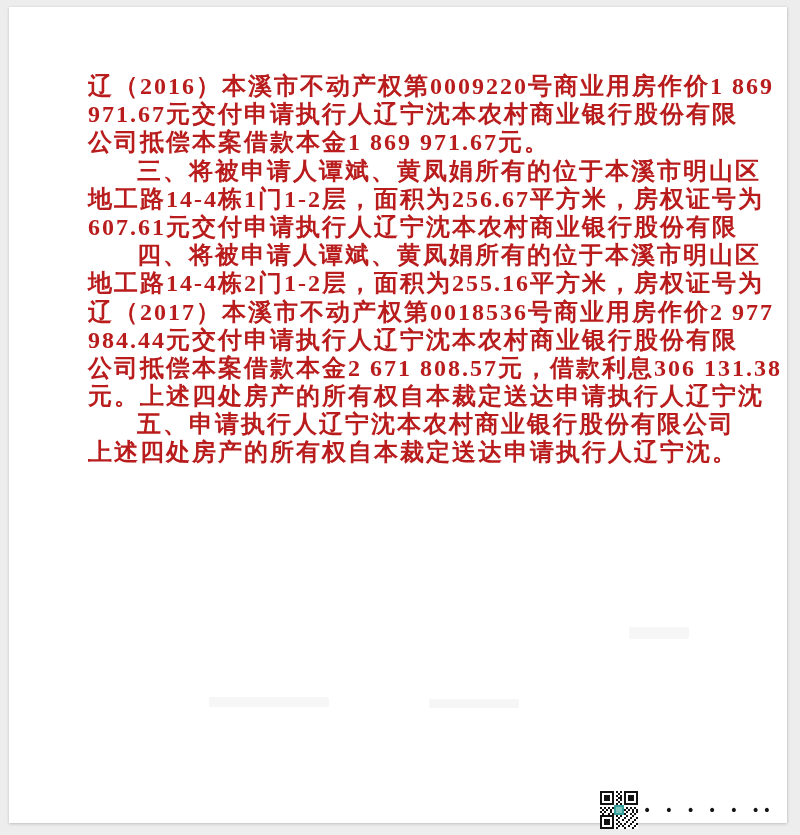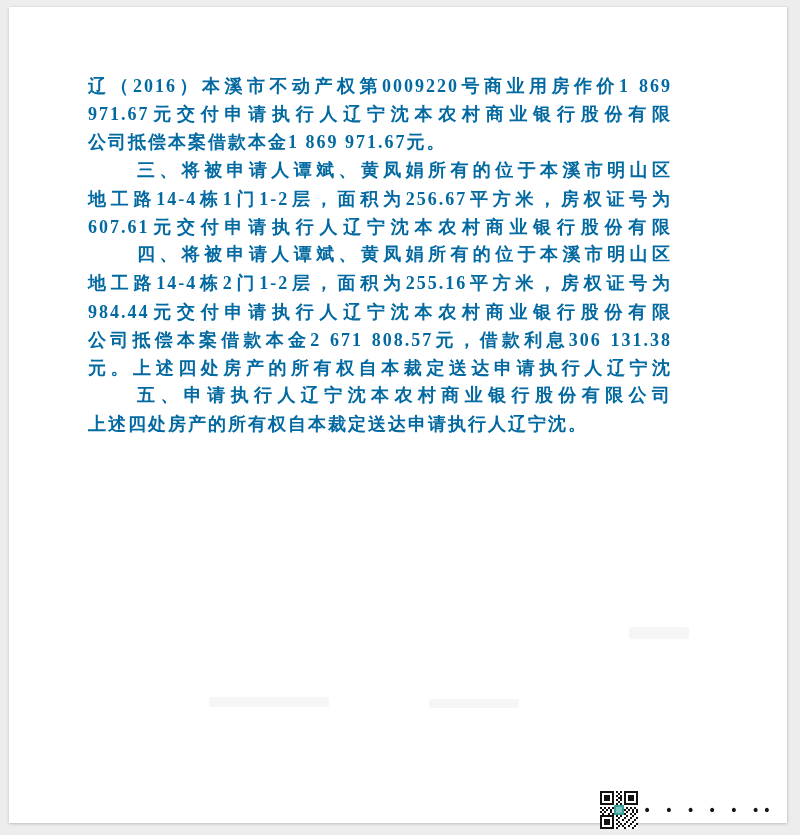--- a/index.html
+++ b/index.html
@@ -29,38 +29,37 @@
   .noise {
     position: absolute;
     background: #f6f6f6;
     border-radius: 2px;
   }
   .text-block {
     position: absolute;
     left: 79px;  
     top: 65px;   
     width: 584px;
-    color: #0369a1;
-    font-size: 18px;
+    color: #b91c1c;
+    font-size: 24px;
     font-weight: 600;
     letter-spacing: 2px;
   }
   .line {
     height: 28.2px;
     line-height: 28.2px;
     white-space: nowrap;
     text-align: justify;
     text-align-last: justify;
   }
   .line.para-end {
     text-align-last: left;
   }
   .line.indent {
     padding-left: 49px;
-    font-family: Liberation Mono, monospace;
   }
   .qr {
     position: absolute;
     left: 591px; 
     top: 784px;  
     width: 38px;
     height: 38px;
   }
   .dots {
     position: absolute;
@@ -90,20 +89,21 @@
 
     <div class="text-block">
       <div class="line">辽（2016）本溪市不动产权第0009220号商业用房作价1 869</div>
       <div class="line">971.67元交付申请执行人辽宁沈本农村商业银行股份有限</div>
       <div class="line para-end">公司抵偿本案借款本金1 869 971.67元。</div>
       <div class="line indent">三、将被申请人谭斌、黄凤娟所有的位于本溪市明山区</div>
       <div class="line">地工路14-4栋1门1-2层，面积为256.67平方米，房权证号为</div>
       <div class="line">607.61元交付申请执行人辽宁沈本农村商业银行股份有限</div>
       <div class="line indent">四、将被申请人谭斌、黄凤娟所有的位于本溪市明山区</div>
       <div class="line">地工路14-4栋2门1-2层，面积为255.16平方米，房权证号为</div>
+      <div class="line">辽（2017）本溪市不动产权第0018536号商业用房作价2 977</div>
       <div class="line">984.44元交付申请执行人辽宁沈本农村商业银行股份有限</div>
       <div class="line">公司抵偿本案借款本金2 671 808.57元，借款利息306 131.38</div>
       <div class="line">元。上述四处房产的所有权自本裁定送达申请执行人辽宁沈</div>
       <div class="line indent">五、申请执行人辽宁沈本农村商业银行股份有限公司</div>
       <div class="line para-end">上述四处房产的所有权自本裁定送达申请执行人辽宁沈。</div>
     </div>
 
     <svg class="qr" viewBox="0 0 19 19" shape-rendering="crispEdges">
       <rect x="0" y="0" width="19" height="19" fill="#ffffff"></rect>
       <g fill="#111111">

